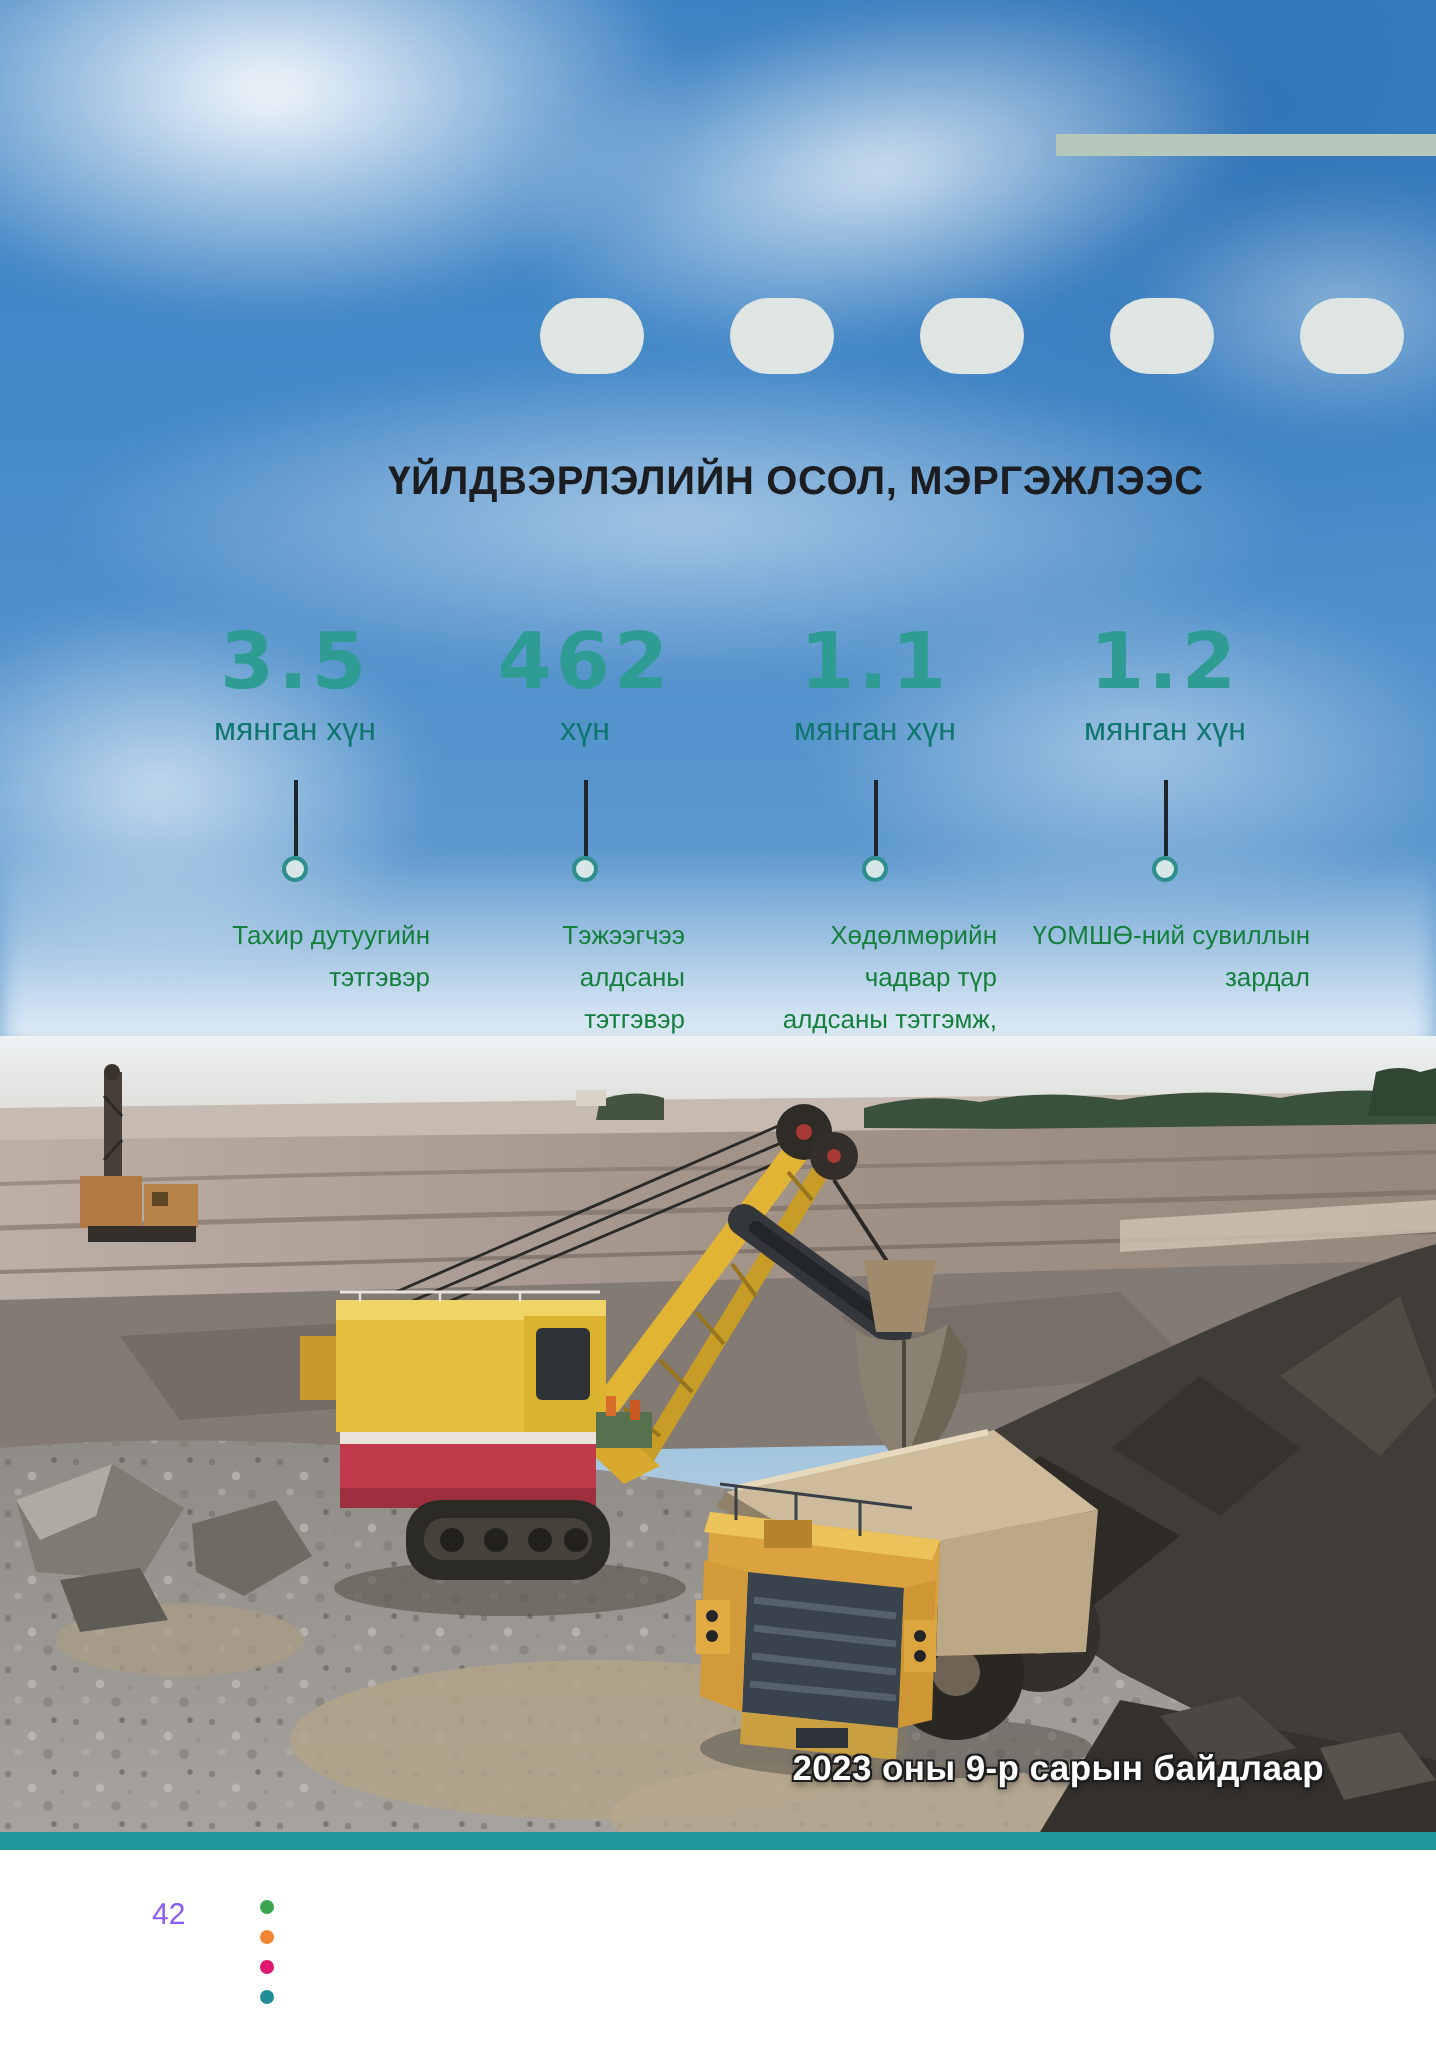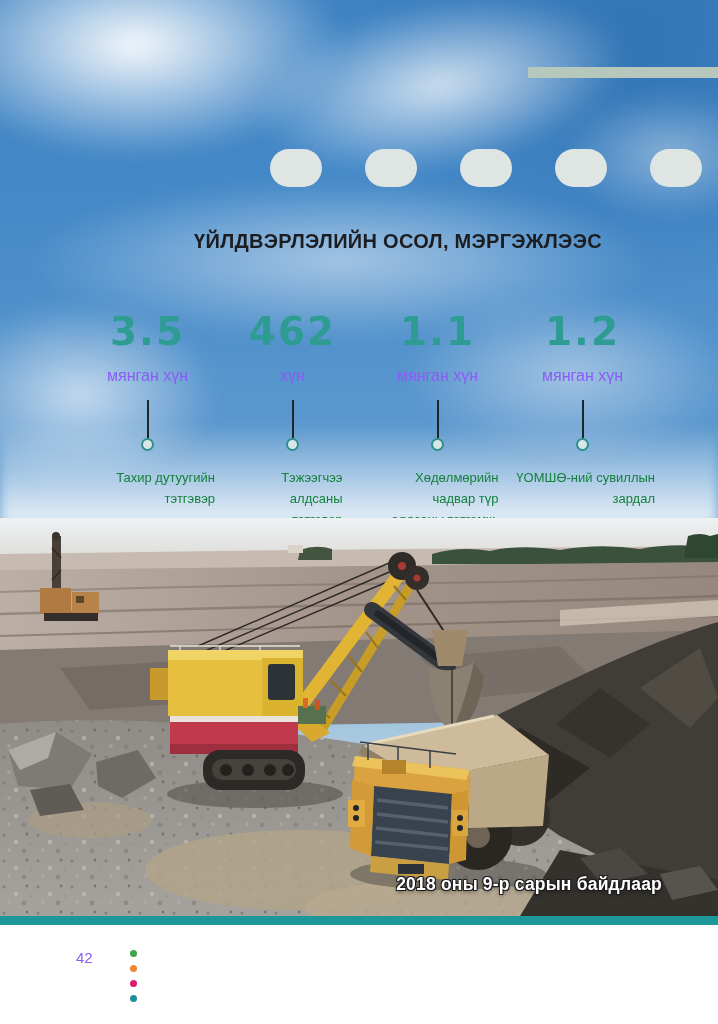--- a/index.html
+++ b/index.html
@@ -34,21 +34,21 @@
     color:#1c1d20;font-size:20px;line-height:30px;font-weight:700;letter-spacing:.3px;margin-left:39px;
   }
   
   .stats{position:absolute;left:75px;top:310px;width:580px;display:flex;}
   .stat{width:145px;display:flex;flex-direction:column;align-items:center;text-align:right;}
   .stat-value{
     font-family:"DejaVu Sans", sans-serif;
     font-size:39px;line-height:44px;font-weight:800;letter-spacing:2px;
     color:var(--teal,#2f9c94);
   }
-  .stat-unit{margin-top:12px;font-size:16px;line-height:20px;color:#8b5cf6;}
+  .stat-unit{margin-top:2px;font-size:16px;line-height:20px;color:#0f766e;}
   .stat-line{margin-top:14px;width:2px;height:38px;background:#1f262b;}
   .stat-dot{margin-top:0;width:9px;height:9px;border-radius:50%;border:2px solid #2f8f8c;background:#d7e7e7;}
   .stat-desc{margin-top:16px;font-size:13px;line-height:21px;color:#15803d;}
   .stat:nth-child(1) .stat-desc{max-width:135px;}
   .stat:nth-child(2) .stat-desc{max-width:100px;}
   .stat:nth-child(3) .stat-desc{max-width:122px;}
   .stat:nth-child(4) .stat-desc{max-width:152px;}
   
   .photo{position:absolute;left:0;top:518px;width:718px;height:398px;}
   .caption{
@@ -288,21 +288,21 @@
 
       <polygon points="371,338 449,346 448,362 370,354" fill="#c99f42"></polygon>
       <rect x="398" y="346" width="26" height="10" fill="#2e333a"></rect>
     </g>
 
     <path d="M560,332 L718,362 L718,398 L520,398 Z" fill="#35322e"></path>
     <polygon points="580,340 620,330 648,356 602,366" fill="#4b4742"></polygon>
     <polygon points="660,356 700,348 718,372 672,382" fill="#57534d"></polygon>
   </svg>
 
-  <div class="caption">2018 оны 9-р сарын байдлаар</div>
+  <div class="caption">2023 оны 9-р сарын байдлаар</div>
 
   <div class="strip"></div>
 
   <div class="page-number">42</div>
   <div class="footer-dots">
     <div class="dot" style="background: rgb(59, 166, 78);"></div>
     <div class="dot" style="background: rgb(240, 134, 50);"></div>
     <div class="dot" style="background: rgb(222, 24, 112);"></div>
     <div class="dot" style="background: rgb(32, 141, 152);"></div>
   </div>

